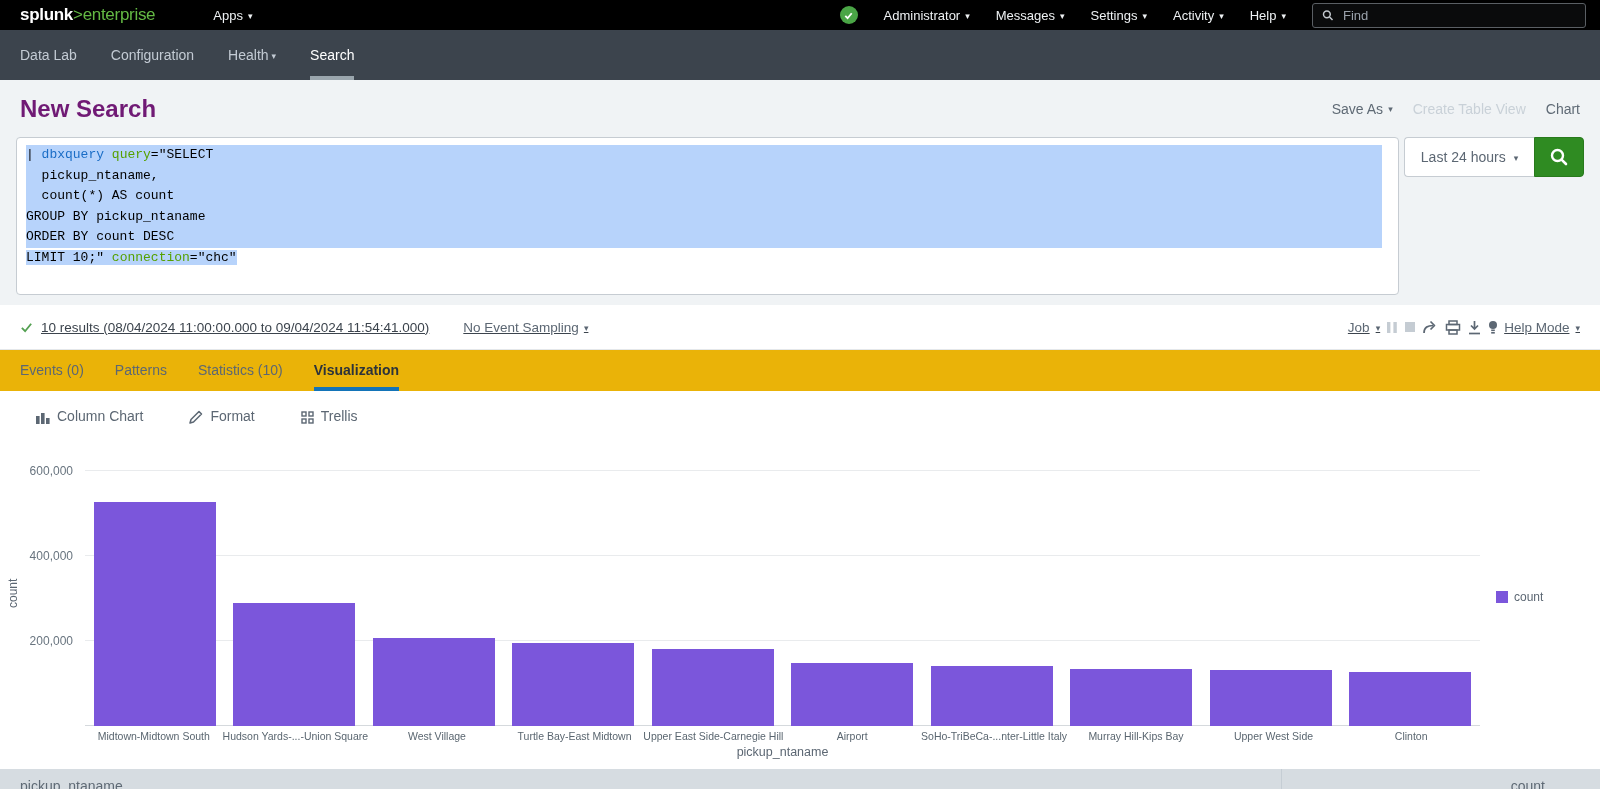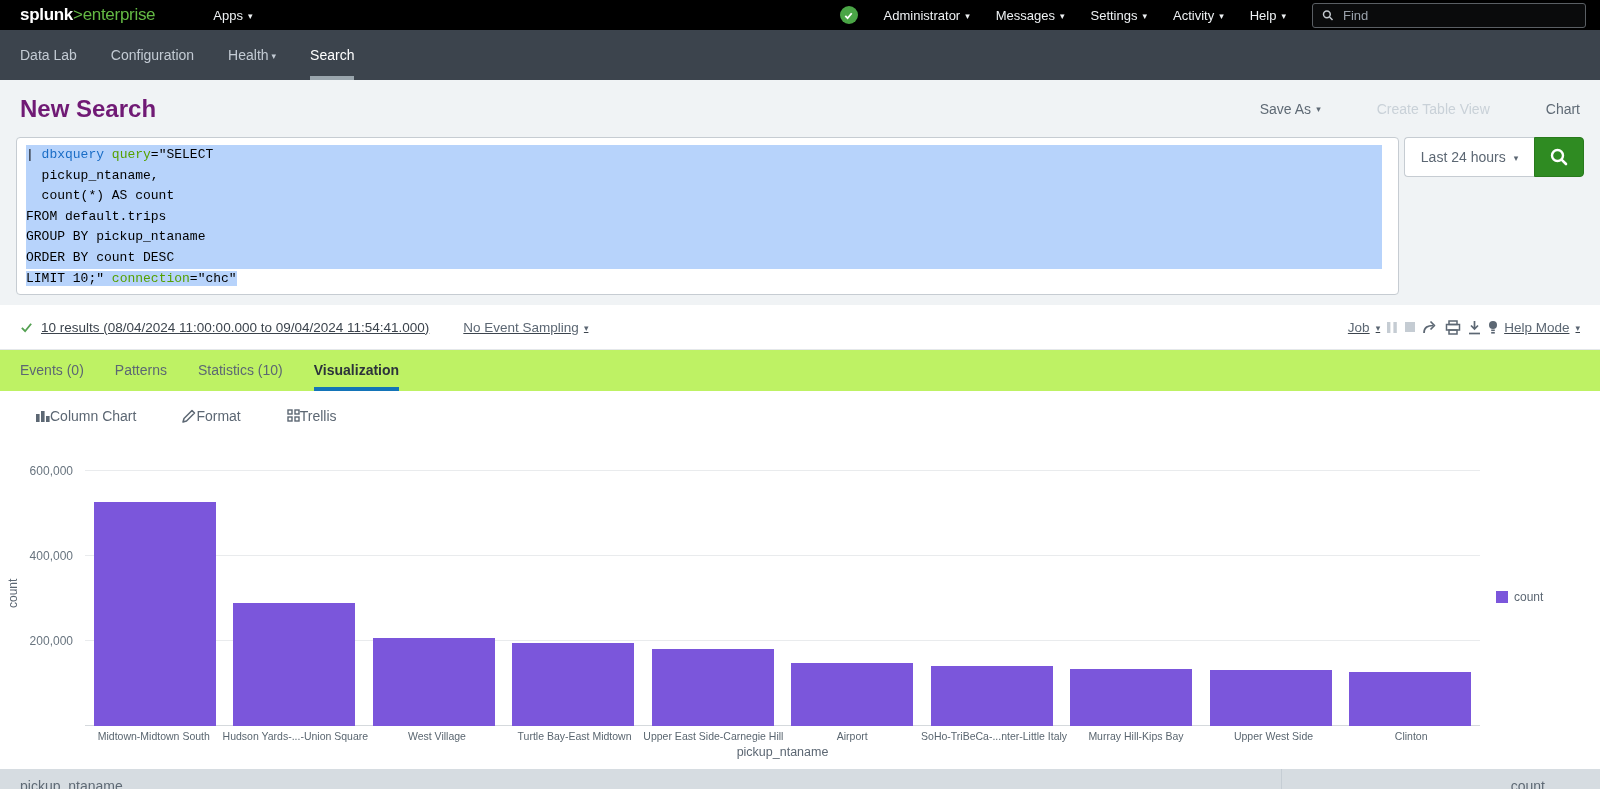--- a/index.html
+++ b/index.html
@@ -35,21 +35,21 @@
   .brand-tile { width:38px; height:38px; background:#4a535c; display:flex;
     align-items:center; justify-content:center; }
   .brand-icon { width:30px; height:30px; background:#4fb13f; border-radius:6px;
     display:flex; align-items:center; justify-content:center; }
   .brand-name { color:#fff; font-size:17px; }
 
   
   .search-section { background:#f0f3f5; height:225px; padding:0 16px; }
   .page-header { display:flex; align-items:center; height:57px; padding:0 4px; }
   .page-title { font-size:24px; font-weight:bold; color:#701a75; margin:0; }
-  .header-actions { margin-left:auto; display:flex; align-items:center; gap:56px;
+  .header-actions { margin-left:auto; display:flex; align-items:center; gap:20px;
     font-size:14px; color:#5f6a75; }
   .header-link { display:flex; align-items:center; gap:5px; cursor:pointer; }
   .header-link.disabled { color:#c9d1d8; }
 
   .search-row { display:flex; align-items:flex-start; }
   .query-box { flex:1; background:#fff; border:1px solid #c6ccd2; border-radius:4px;
     height:158px; padding:7px 16px 6px 9px; font-family:"Liberation Mono","DejaVu Sans Mono",monospace;
     font-size:13px; overflow:hidden; cursor:text; }
   .qline { line-height:20.6px; white-space:pre; color:#000; }
   .qline.sel-full { background:#b7d3fb; }
@@ -68,30 +68,30 @@
   .results-bar { height:45px; background:#fff; border-bottom:1px solid #e4e7ea;
     display:flex; align-items:center; padding:0 20px; font-size:13.5px; color:#3c444d;text-decoration:underline; }
   .results-left { display:flex; align-items:center; gap:8px; }
   .sampling { margin-left:34px; color:#5c6773; display:flex; align-items:center; gap:5px; }
   .results-right { margin-left:auto; display:flex; align-items:center; gap:6px;
     color:#5c6773; font-size:13.5px; }
   .job-menu, .smart-mode { display:flex; align-items:center; gap:6px; }
   .icon-btn { display:flex; align-items:center; }
 
   
-  .tabs { height:41px; background:#bef264; display:flex; padding-left:20px; gap:31px;
+  .tabs { height:41px; background:#eab308; display:flex; padding-left:20px; gap:31px;
     font-size:14px; color:#5c6773; }
   .tab { display:flex; align-items:center; height:100%; border-bottom:4px solid transparent;
     padding-top:3px; cursor:pointer; white-space:nowrap; }
   .tab.active { color:#2c333b; font-weight:bold; border-bottom-color:#1374b8; }
 
   
   .viz-controls { height:49px; display:flex; align-items:center; padding-left:36px;
     gap:46px; font-size:14px; color:#5c6773; background:#fff; }
-  .viz-control { display:flex; align-items:center; cursor:pointer; }
+  .viz-control { display:flex; align-items:flex-end; gap:7px; cursor:pointer; }
 
   
   .chart-section { position:relative; height:329px; background:#fff; }
   .plot { position:absolute; left:85px; top:16px; width:1395px; height:270px; }
   .gridline { position:absolute; left:0; right:0; height:1px; background:#e9ebed; }
   .baseline { position:absolute; left:0; right:0; bottom:0; height:1px; background:#d5d9dd; }
   .bars { position:absolute; left:0; right:0; top:0; bottom:0; display:flex; align-items:flex-end; }
   .bar-slot { flex:1; display:flex; justify-content:center; align-items:flex-end; height:100%; }
   .bar { width:122px; }
   .ytick { position:absolute; right:calc(100% + 12px); transform:translateY(50%);
@@ -189,21 +189,20 @@
       <span class="header-link">
         <span>Chart</span>
       </span>
     </div>
   </div>
   <div class="search-row">
     <div class="query-box" id="query-box">
         <div class="qline sel-full"><span class="seg-plain">| </span><span class="seg-command">dbxquery</span><span class="seg-plain"> </span><span class="seg-param">query</span><span class="seg-plain">="SELECT</span></div>
         <div class="qline sel-full"><span class="seg-plain">  pickup_ntaname,</span></div>
         <div class="qline sel-full"><span class="seg-plain">  count(*) AS count</span></div>
-        <div class="qline sel-full"><span class="seg-plain">FROM default.trips</span></div>
         <div class="qline sel-full"><span class="seg-plain">GROUP BY pickup_ntaname</span></div>
         <div class="qline sel-full"><span class="seg-plain">ORDER BY count DESC</span></div>
         <div class="qline"><span class="sel"><span class="seg-plain">LIMIT 10;" </span><span class="seg-param">connection</span><span class="seg-plain">="chc"</span></span></div>
       </div>
     <div class="time-group">
       <button class="time-btn">
         <span>Last 24 hours</span>
         <span class="caret">▾</span>
       </button>
       <button class="search-btn">

